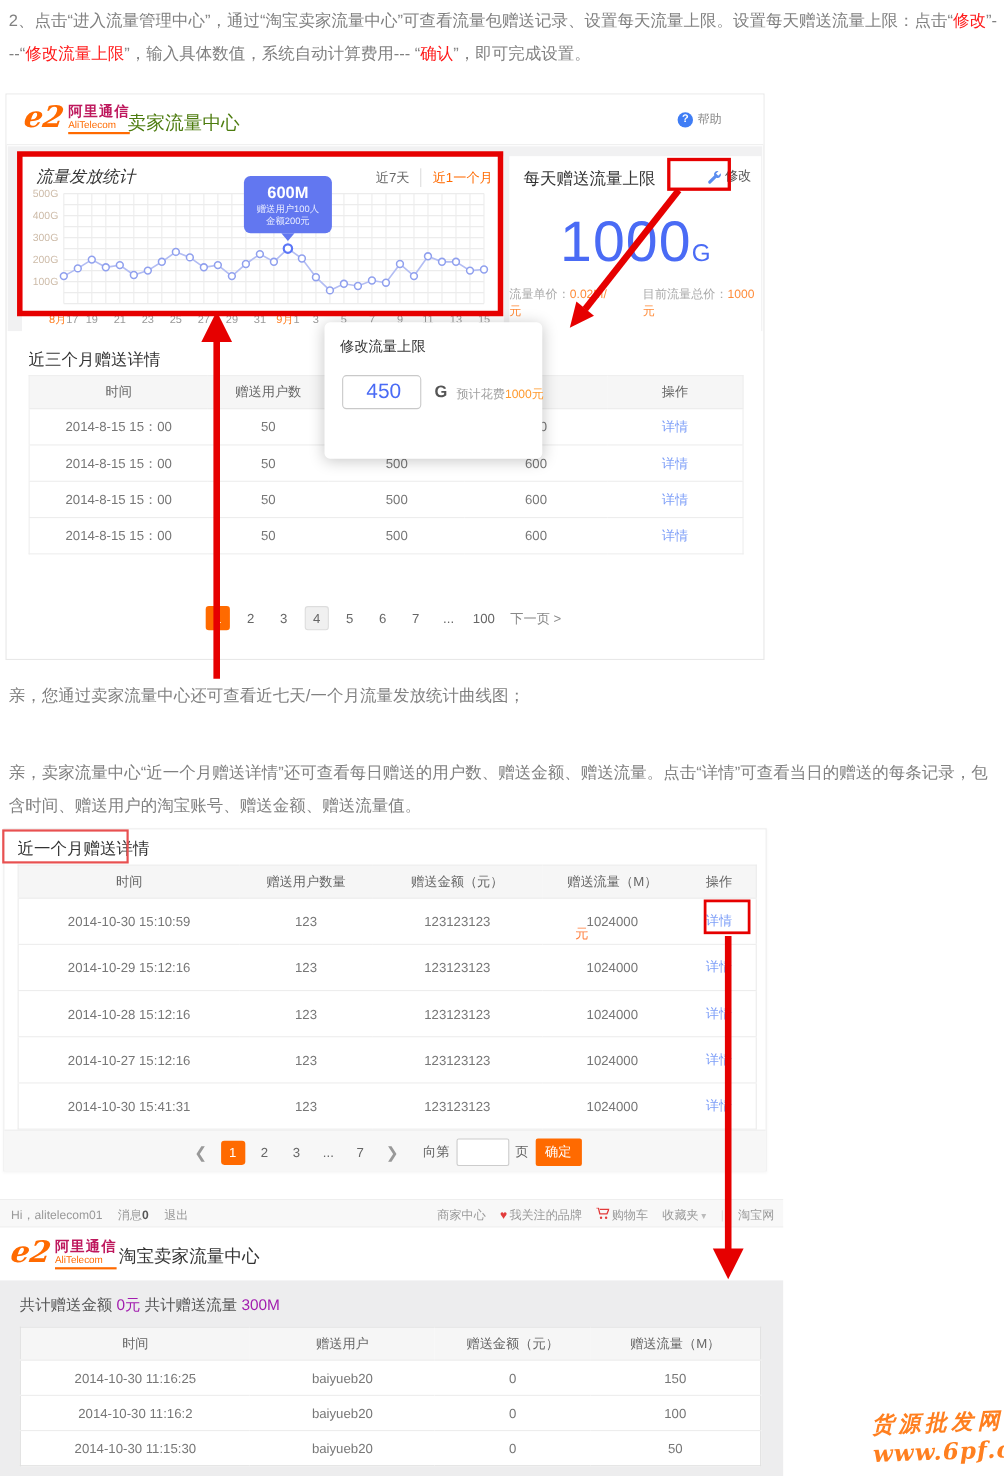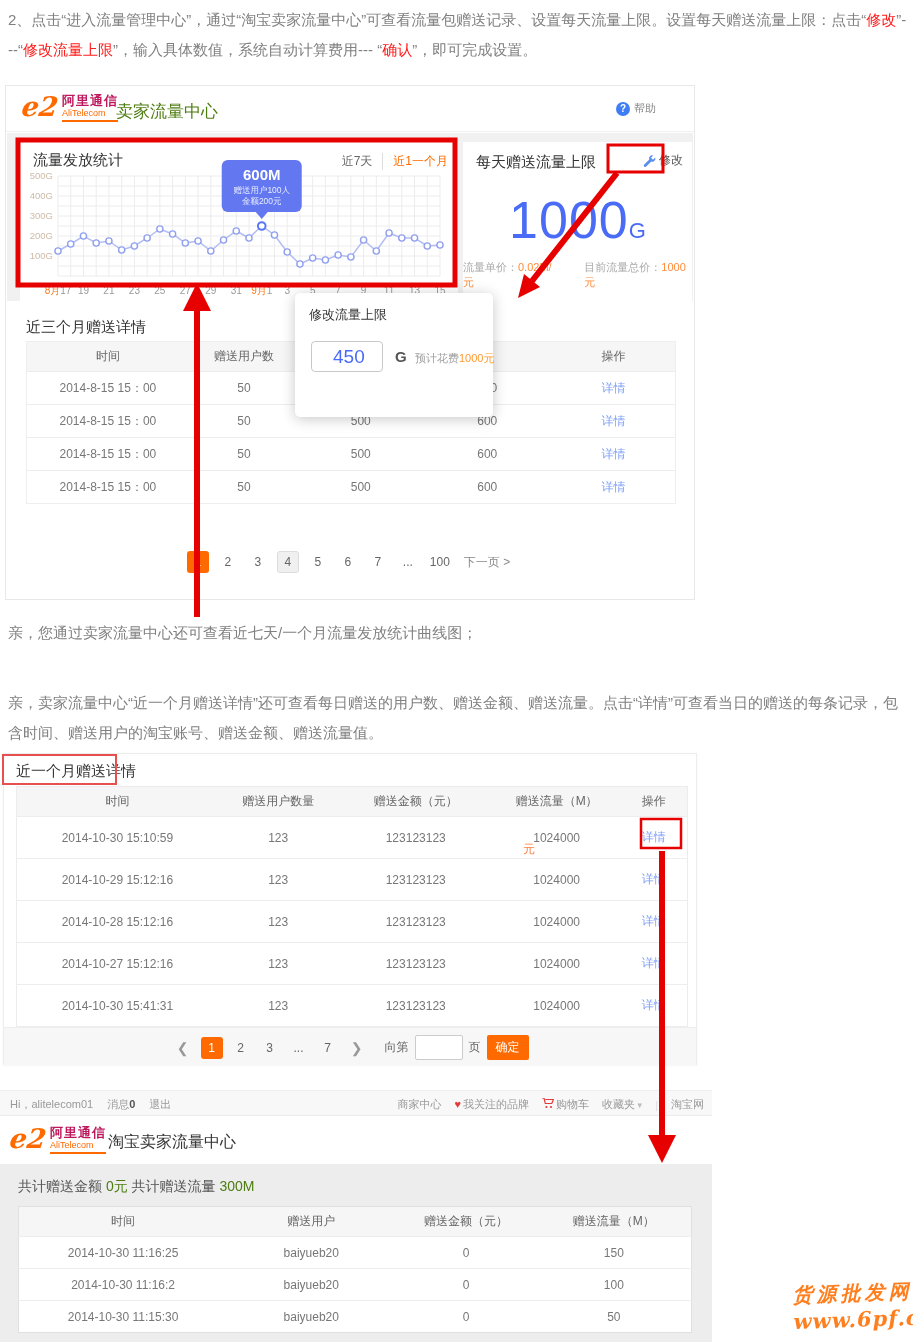--- a/index.html
+++ b/index.html
@@ -28,21 +28,21 @@
   .brand .cn { color:#be185d; font-size:13px; font-weight:bold; letter-spacing:1px; line-height:15px; }
   .brand .en { color:#ff6a00; font-size:9px; line-height:11px; }
   .hd .ttl { position:absolute; left:110px; top:14px; font-size:17px; color:#4d7c0f; }
   .help { position:absolute; right:38px; top:15px; font-size:11px; color:#888; display:flex; align-items:center; gap:4px; }
   .qmark { display:inline-block; width:14px; height:14px; border-radius:50%; background:#3f7df5; color:#fff; font-size:10px; line-height:14px; text-align:center; font-weight:bold; }
 
   
   .graybg { position:absolute; left:1px; right:1px; top:47px; height:168px; background:#f1f1f2; }
   .panel { position:absolute; background:#fff; }
   #chartPanel { left:14px; top:56px; width:438px; height:160px; }
-  #chartPanel .pt { position:absolute; left:13px; top:9px; font-size:15px; color:#333; }
+  #chartPanel .pt { position:absolute; left:13px; top:9px; font-size:15px; color:#333;font-style:italic; }
   .tabs { position:absolute; right:10px; top:11px; font-size:12px; display:flex; align-items:center; }
   .tab7 { color:#666; padding-right:10px; border-right:1px solid #ddd; }
   .tab30 { color:#ff6a00; padding-left:10px; }
   #chartSvg { position:absolute; left:0; top:18px; }
 
   #limitPanel { left:457px; top:56px; width:229px; height:160px; }
   #limitPanel .pt { position:absolute; left:13px; top:11px; font-size:15px; color:#333; }
   .editbtn { position:absolute; right:9px; top:10px; display:flex; align-items:center; gap:3px; font-size:12px; color:#555; cursor:pointer; }
   .bigval { position:absolute; left:0; right:0; top:48px; text-align:center; color:#4a6bf5; }
   .bigval .num { font-size:52px; letter-spacing:1px; }
@@ -100,21 +100,21 @@
   .topbar .tr { position:absolute; right:8px; top:6px; display:flex; gap:13px; align-items:center; }
   .topbar b { color:#555; font-weight:bold; }
   .heart { color:#e23b3b; margin-right:2px; }
   .caret { color:#bbb; font-size:9px; }
   .tbdiv { color:#ddd; }
   #shot3 .hd3 { position:absolute; left:0; right:0; top:25px; height:48px; background:#fff; }
   #shot3 .hd3 .brand { top:8px; left:10px; }
   #shot3 .hd3 .ttl { position:absolute; left:108px; top:16px; font-size:16px; color:#333; }
   .graypanel { position:absolute; left:0; right:0; top:73px; height:179px; background:#ededee; }
   .summary { position:absolute; left:18px; top:14px; font-size:14px; color:#555; }
-  .summary b { color:#4d7c0f; font-weight:normal; }
+  .summary b { color:#a21caf; font-weight:normal; }
   #table3 { position:absolute; left:18px; top:42px; width:674px; border:1px solid #e0e0e0; }
   #table3 th { height:30px; }
   #table3 td { height:32px; background:#fff; }
 
   
   #wm { position:absolute; left:793px; top:1280px; width:120px; text-align:center; color:#ff7f1f; font-style:italic; font-weight:bold; transform:rotate(-2deg); }
   #wm .w1 { font-size:20px; letter-spacing:4px; }
   #wm .w2 { font-size:21px; font-family:"DejaVu Serif","Liberation Serif",serif; letter-spacing:1px; }
 
   

